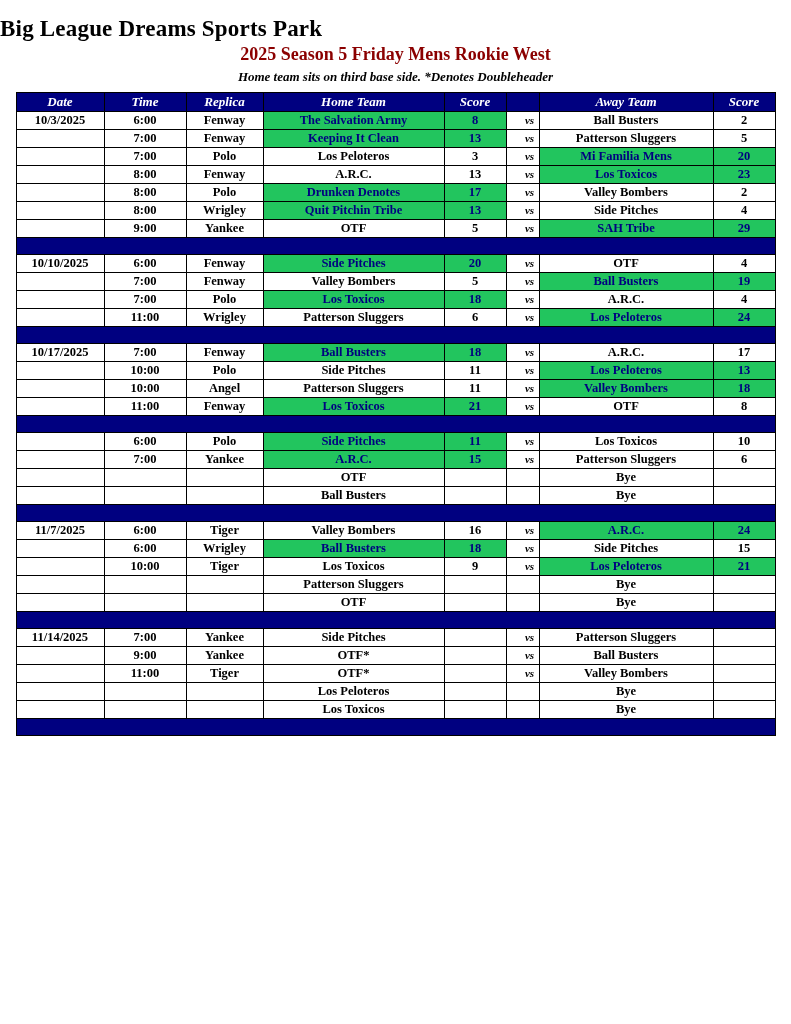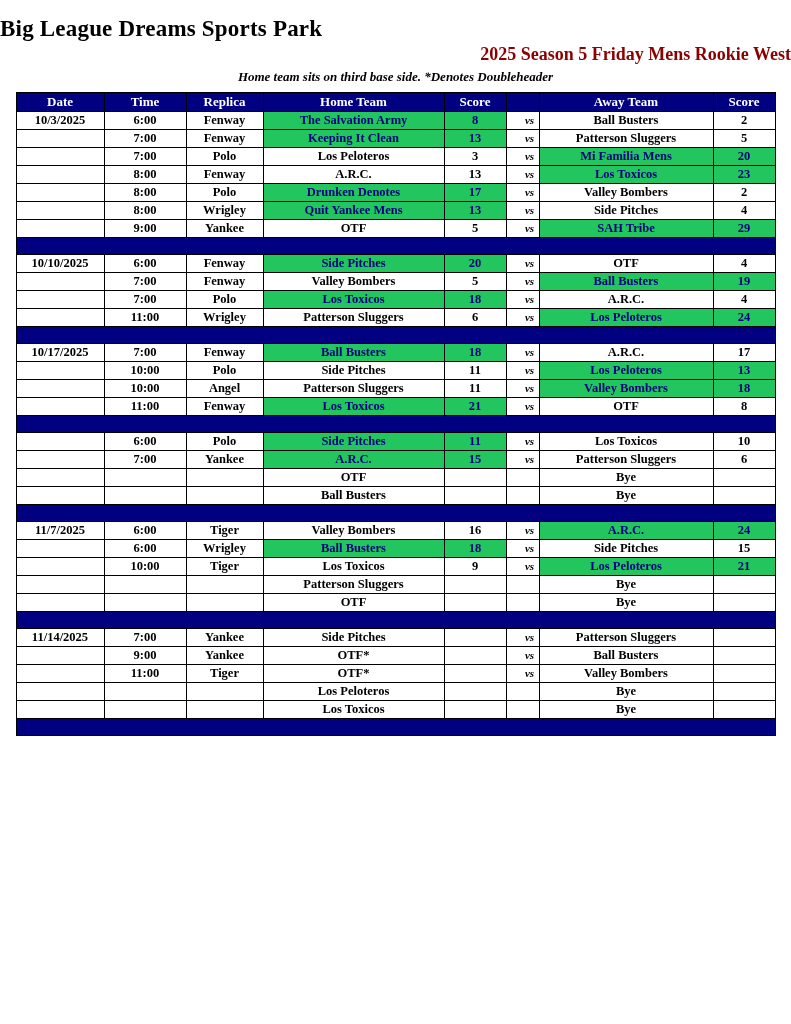--- a/index.html
+++ b/index.html
@@ -22,21 +22,21 @@
   .title {
     font-size: 23px;
     font-weight: bold;
     text-align: left;
     margin: 4px 0 2px 0;
     letter-spacing: 0.2px;
   }
   .subtitle {
     font-size: 18px;
     font-weight: bold;
-    text-align: right;
+    text-align: center;
     color: #8B0000;
     margin: 2px 0 4px 0;
   }
   .note {
     font-size: 13px;
     font-weight: bold;
     font-style: italic;
     text-align: center;
     margin: 0 0 7px 0;
   }
@@ -57,20 +57,21 @@
     vertical-align: middle;
     white-space: nowrap;
     overflow: hidden;
     line-height: 1.1;
   }
   table.schedule thead th {
     background: #000080;
     color: #ffffff;
     font-size: 13px;
     height: 18px;
+    font-style: italic;
   }
   table.schedule td.hl {
     background: #22c55e;
     color: #000080;
   }
   table.schedule td.vs {
     font-style: italic;
     font-size: 11px;
     padding-left: 16px;
   }
@@ -159,21 +160,21 @@
           <td class="hl">Drunken Denotes</td>
           <td class="hl">17</td>
           <td class="vs">vs</td>
           <td>Valley Bombers</td>
           <td>2</td>
         </tr>
         <tr>
           <td></td>
           <td>8:00</td>
           <td>Wrigley</td>
-          <td class="hl">Quit Yankee Mens</td>
+          <td class="hl">Quit Pitchin Tribe</td>
           <td class="hl">13</td>
           <td class="vs">vs</td>
           <td>Side Pitches</td>
           <td>4</td>
         </tr>
         <tr>
           <td></td>
           <td>9:00</td>
           <td>Yankee</td>
           <td>OTF</td>

